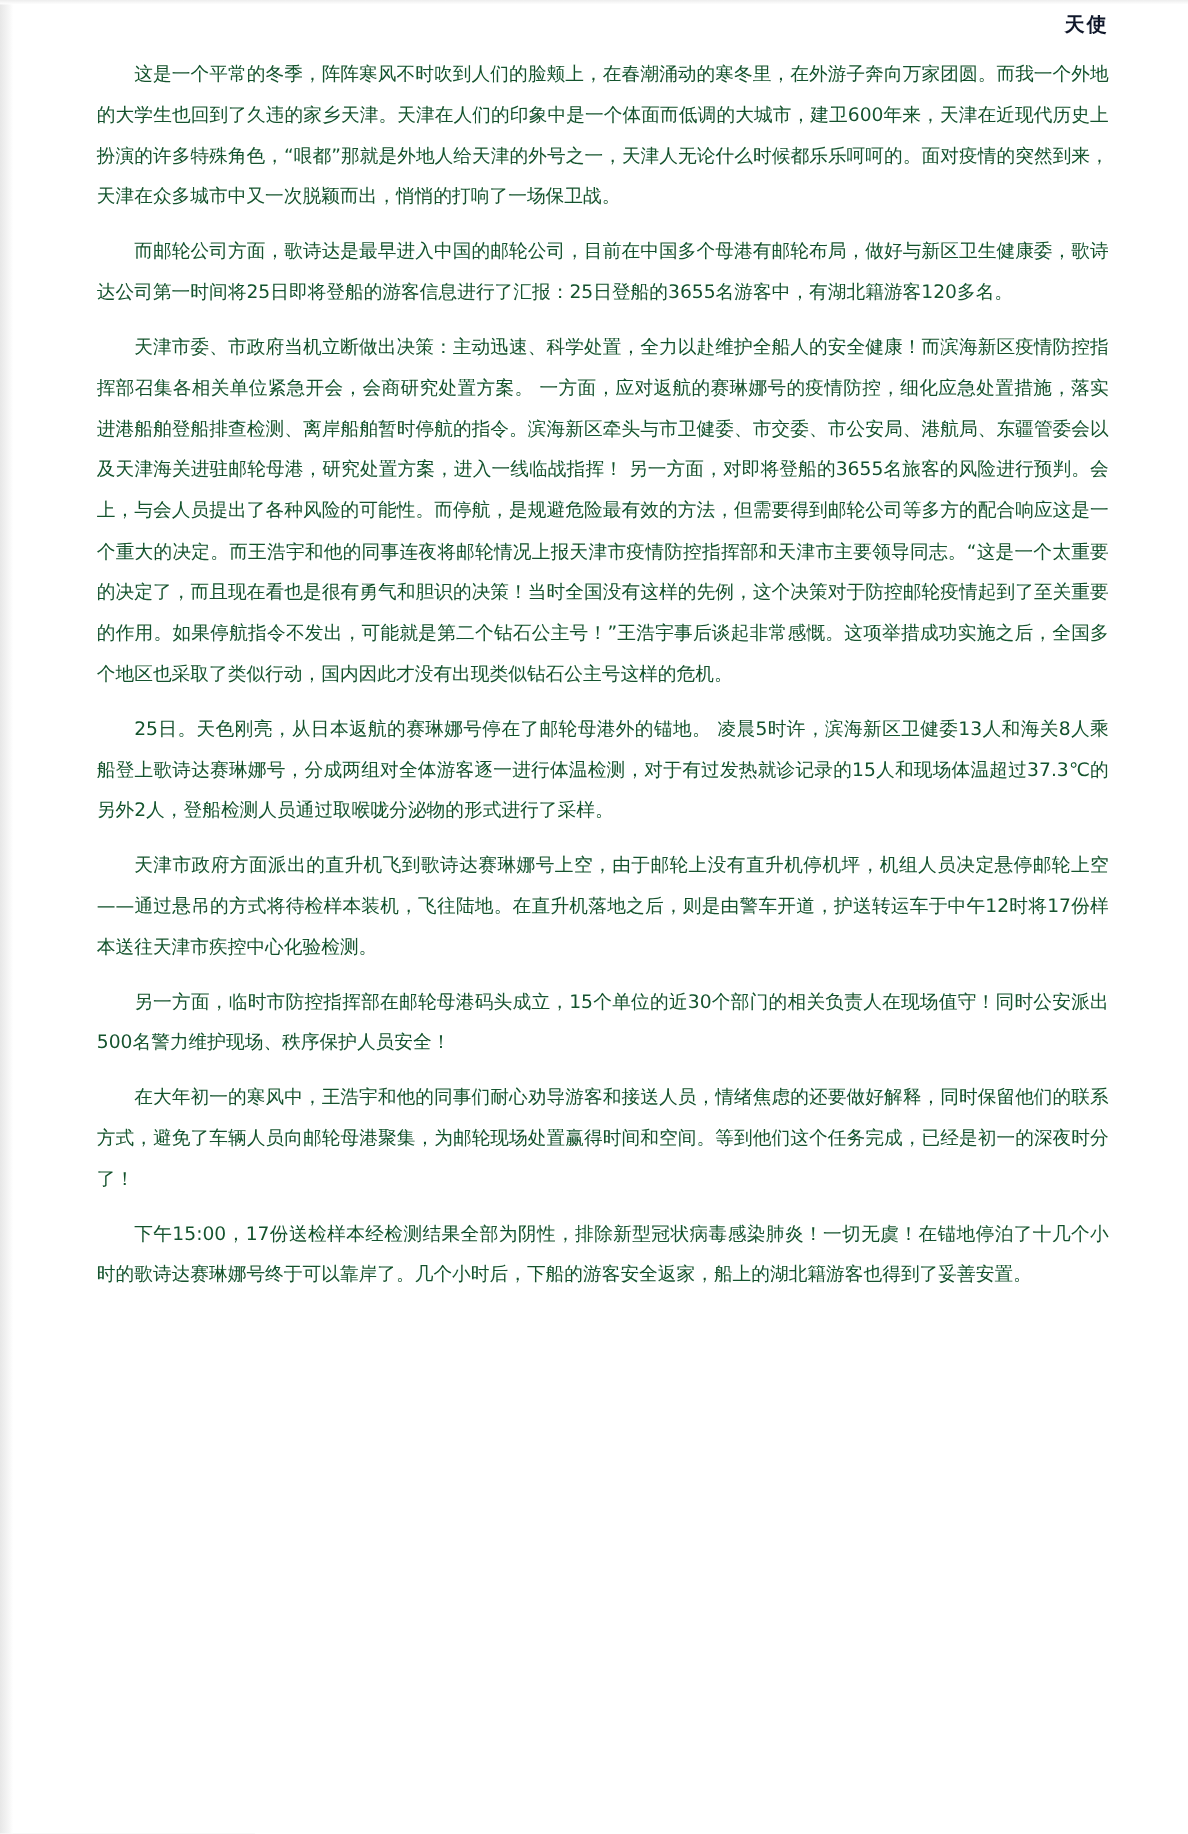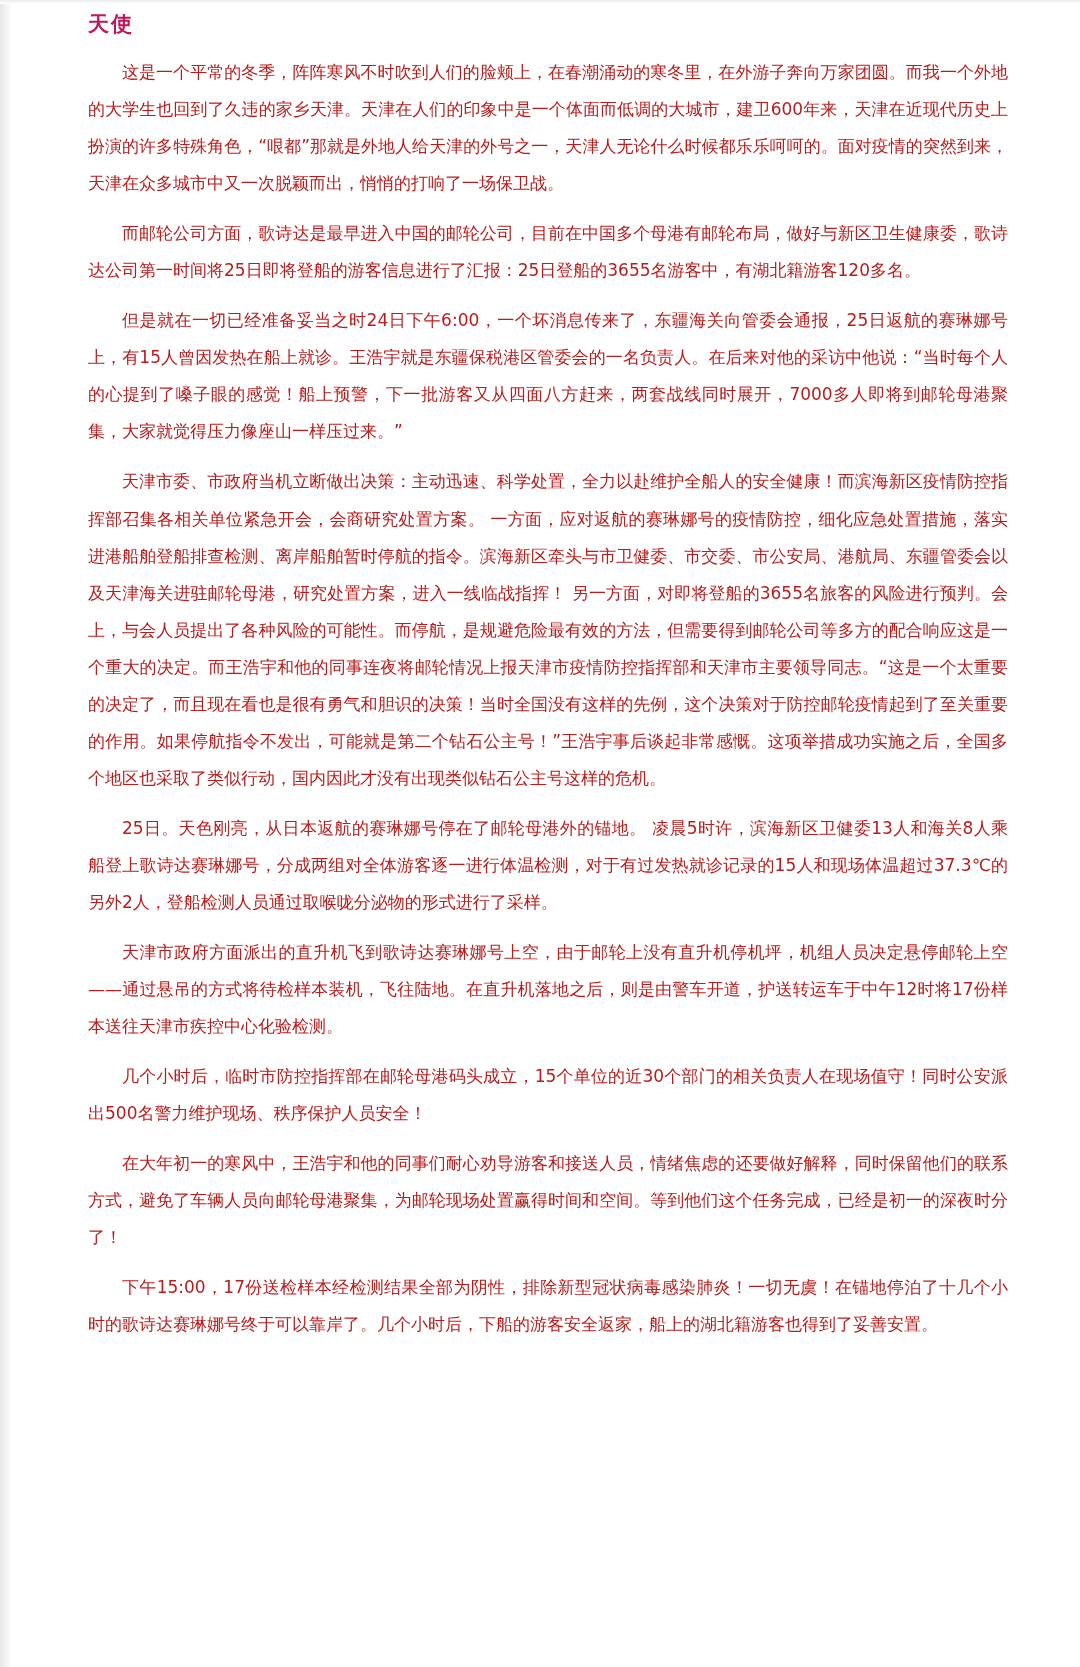--- a/index.html
+++ b/index.html
@@ -26,50 +26,49 @@
     background: linear-gradient(to right, #e7e7e7, #f7f7f7 70%, #ffffff);
   }
   .scan-edge-top {
     position: absolute;
     left: 0; right: 0; top: 0;
     height: 4px;
     background: linear-gradient(to bottom, #ededed, #ffffff);
   }
   .title {
     margin: 0 0 16px 0;
-    text-align: left;
-    font-size: 21px;
+    text-align: right;
+    font-size: 18px;
     font-weight: bold;
     letter-spacing: 2px;
-    color: #be185d;
+    color: #0f172a;
   }
   .body-text p.para {
     margin: 0 0 13px 0;
     font-size: 17px;
     line-height: 2.18;
     text-indent: 2em;
     text-align: justify;
-    color: #b91c1c;
+    color: #14532d;
     word-break: break-all;
   }
 </style>
 </head>
 <body>
 
 <div class="page">
   <div class="scan-edge-left"></div>
   <div class="scan-edge-top"></div>
 
   <h1 class="title">天使</h1>
 
   <div class="body-text">
     <p class="para">这是一个平常的冬季，阵阵寒风不时吹到人们的脸颊上，在春潮涌动的寒冬里，在外游子奔向万家团圆。而我一个外地的大学生也回到了久违的家乡天津。天津在人们的印象中是一个体面而低调的大城市，建卫600年来，天津在近现代历史上扮演的许多特殊角色，“哏都”那就是外地人给天津的外号之一，天津人无论什么时候都乐乐呵呵的。面对疫情的突然到来，天津在众多城市中又一次脱颖而出，悄悄的打响了一场保卫战。</p>
     <p class="para">而邮轮公司方面，歌诗达是最早进入中国的邮轮公司，目前在中国多个母港有邮轮布局，做好与新区卫生健康委，歌诗达公司第一时间将25日即将登船的游客信息进行了汇报：25日登船的3655名游客中，有湖北籍游客120多名。</p>
-    <p class="para">但是就在一切已经准备妥当之时24日下午6:00，一个坏消息传来了，东疆海关向管委会通报，25日返航的赛琳娜号上，有15人曾因发热在船上就诊。王浩宇就是东疆保税港区管委会的一名负责人。在后来对他的采访中他说：“当时每个人的心提到了嗓子眼的感觉！船上预警，下一批游客又从四面八方赶来，两套战线同时展开，7000多人即将到邮轮母港聚集，大家就觉得压力像座山一样压过来。”</p>
     <p class="para">天津市委、市政府当机立断做出决策：主动迅速、科学处置，全力以赴维护全船人的安全健康！而滨海新区疫情防控指挥部召集各相关单位紧急开会，会商研究处置方案。 一方面，应对返航的赛琳娜号的疫情防控，细化应急处置措施，落实进港船舶登船排查检测、离岸船舶暂时停航的指令。滨海新区牵头与市卫健委、市交委、市公安局、港航局、东疆管委会以及天津海关进驻邮轮母港，研究处置方案，进入一线临战指挥！ 另一方面，对即将登船的3655名旅客的风险进行预判。会上，与会人员提出了各种风险的可能性。而停航，是规避危险最有效的方法，但需要得到邮轮公司等多方的配合响应这是一个重大的决定。而王浩宇和他的同事连夜将邮轮情况上报天津市疫情防控指挥部和天津市主要领导同志。“这是一个太重要的决定了，而且现在看也是很有勇气和胆识的决策！当时全国没有这样的先例，这个决策对于防控邮轮疫情起到了至关重要的作用。如果停航指令不发出，可能就是第二个钻石公主号！”王浩宇事后谈起非常感慨。这项举措成功实施之后，全国多个地区也采取了类似行动，国内因此才没有出现类似钻石公主号这样的危机。</p>
     <p class="para">25日。天色刚亮，从日本返航的赛琳娜号停在了邮轮母港外的锚地。 凌晨5时许，滨海新区卫健委13人和海关8人乘船登上歌诗达赛琳娜号，分成两组对全体游客逐一进行体温检测，对于有过发热就诊记录的15人和现场体温超过37.3℃的另外2人，登船检测人员通过取喉咙分泌物的形式进行了采样。</p>
     <p class="para">天津市政府方面派出的直升机飞到歌诗达赛琳娜号上空，由于邮轮上没有直升机停机坪，机组人员决定悬停邮轮上空——通过悬吊的方式将待检样本装机，飞往陆地。在直升机落地之后，则是由警车开道，护送转运车于中午12时将17份样本送往天津市疾控中心化验检测。</p>
-    <p class="para">几个小时后，临时市防控指挥部在邮轮母港码头成立，15个单位的近30个部门的相关负责人在现场值守！同时公安派出500名警力维护现场、秩序保护人员安全！</p>
+    <p class="para">另一方面，临时市防控指挥部在邮轮母港码头成立，15个单位的近30个部门的相关负责人在现场值守！同时公安派出500名警力维护现场、秩序保护人员安全！</p>
     <p class="para">在大年初一的寒风中，王浩宇和他的同事们耐心劝导游客和接送人员，情绪焦虑的还要做好解释，同时保留他们的联系方式，避免了车辆人员向邮轮母港聚集，为邮轮现场处置赢得时间和空间。等到他们这个任务完成，已经是初一的深夜时分了！</p>
     <p class="para">下午15:00，17份送检样本经检测结果全部为阴性，排除新型冠状病毒感染肺炎！一切无虞！在锚地停泊了十几个小时的歌诗达赛琳娜号终于可以靠岸了。几个小时后，下船的游客安全返家，船上的湖北籍游客也得到了妥善安置。</p>
 
   </div>
 </div>
 
 </body></html>

